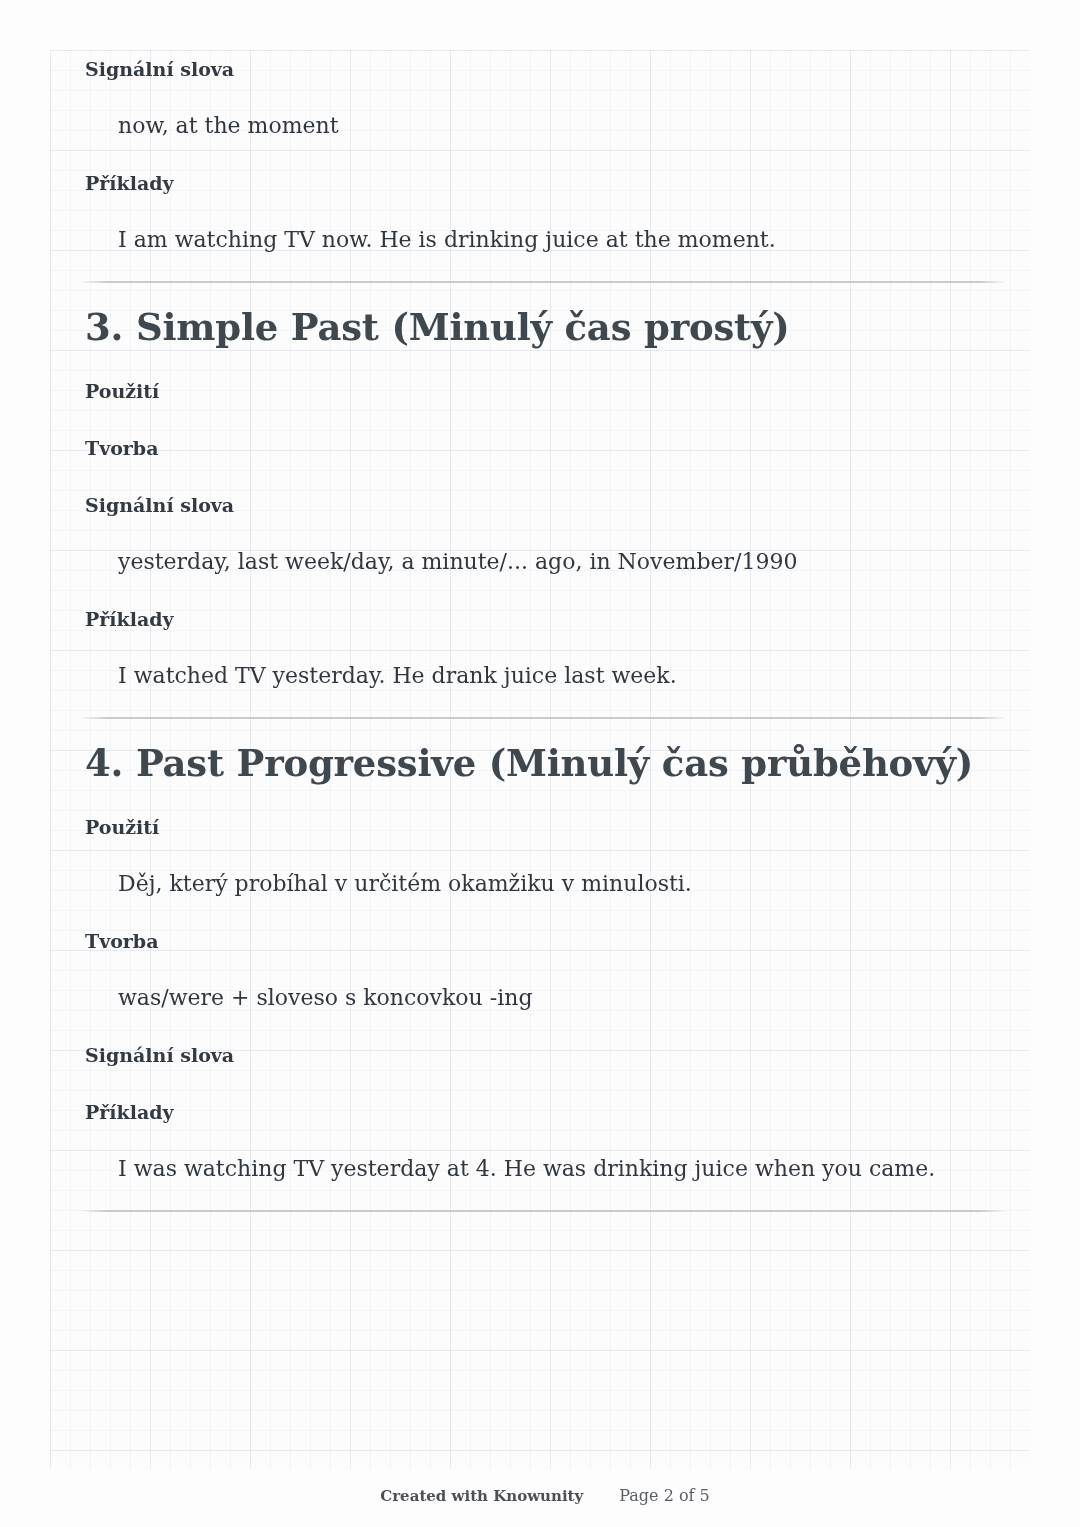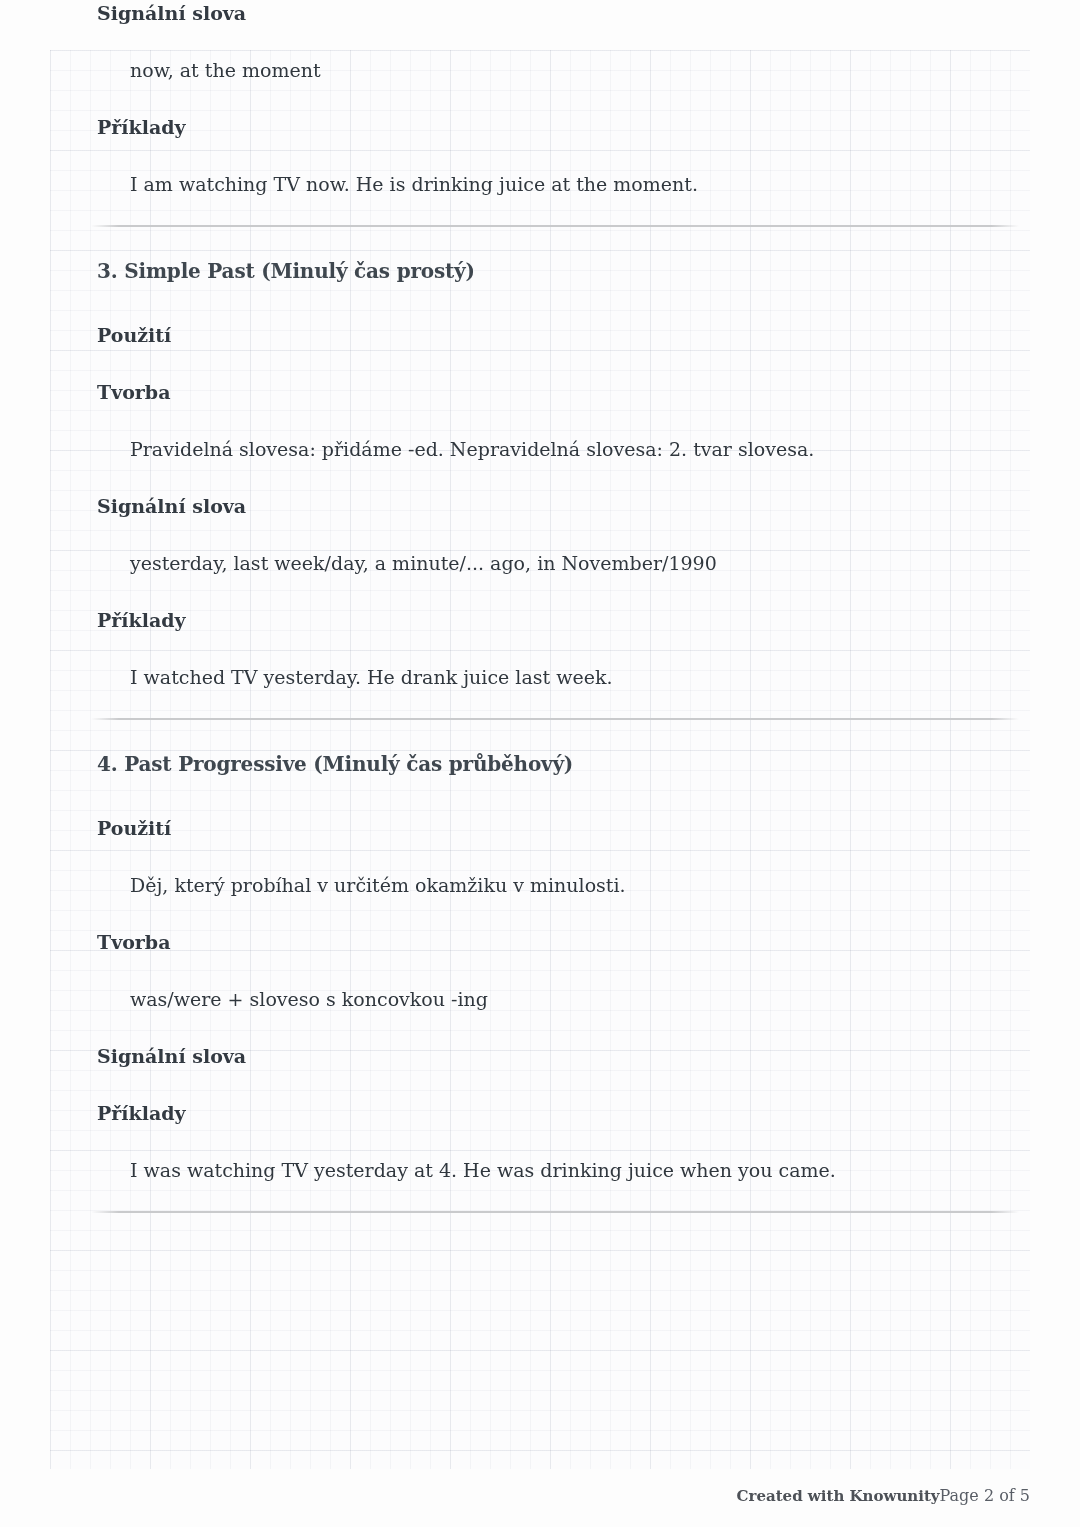--- a/index.html
+++ b/index.html
@@ -22,63 +22,65 @@
     background-image:
       linear-gradient(to right,  rgba(130,140,160,0.10) 1px, transparent 1px),
       linear-gradient(to bottom, rgba(130,140,160,0.10) 1px, transparent 1px),
       linear-gradient(to right,  rgba(130,140,160,0.07) 1px, transparent 1px),
       linear-gradient(to bottom, rgba(130,140,160,0.07) 1px, transparent 1px);
     background-size: 100px 100px, 100px 100px, 20px 20px, 20px 20px;
   }
 
   .content {
     position: absolute;
-    left: 74px; top: 0;
+    left: 62px; top: 0;
     width: 950px;
+    padding-top: 56px;
     color: #30373e;
   }
   .content > :first-child { margin-top: 0; }
 
   .sub {
     font-size: 19px;
     line-height: 26px;
     font-weight: bold;
     color: #333a42;
     margin: 31px 0 0 23px;
   }
   .para {
-    font-size: 19px;
+    font-size: 22px;
     line-height: 26px;
     margin: 31px 0 0 56px;
   }
   .divider {
     height: 2px;
     width: 928px;
     margin: 28px 0 0 17px;
     border: none;
     border-radius: 1px;
     background: linear-gradient(to right,
       rgba(201,202,204,0) 0%, #c9cacc 3%, #c9cacc 97%, rgba(201,202,204,0) 100%);
   }
   .section-title {
-    font-size: 20px;
+    font-size: 37px;
     line-height: 40px;
     font-weight: bold;
     letter-spacing: -0.2px;
     color: #3f474f;
     margin: 24px 0 0 23px;
   }
   .section-title + .sub { }
 
   .footer {
     position: absolute;
     left: 60px; right: 50px; top: 1486px;
     display: flex;
-    justify-content: flex-end;
+    justify-content: center;
     align-items: baseline;
+    gap: 36px;
   }
   .footer-brand {
     font-weight: bold;
     font-size: 15px;
     color: #4d5157;
   }
   .footer-page {
     font-size: 16px;
     color: #595e66;
   }
@@ -95,21 +97,20 @@
     <h3 class="sub">Signální slova</h3>
     <p class="para">now, at the moment</p>
     <h3 class="sub">Příklady</h3>
     <p class="para">I am watching TV now. He is drinking juice at the moment.</p>
 
     <div class="divider"></div>
 
     <h2 class="section-title">3. Simple Past (Minulý čas prostý)</h2>
     <h3 class="sub">Použití</h3>
     <h3 class="sub">Tvorba</h3>
-    <p class="para">Pravidelná slovesa: přidáme -ed. Nepravidelná slovesa: 2. tvar slovesa.</p>
     <h3 class="sub">Signální slova</h3>
     <p class="para">yesterday, last week/day, a minute/... ago, in November/1990</p>
     <h3 class="sub">Příklady</h3>
     <p class="para">I watched TV yesterday. He drank juice last week.</p>
 
     <div class="divider"></div>
 
     <h2 class="section-title">4. Past Progressive (Minulý čas průběhový)</h2>
     <h3 class="sub">Použití</h3>
     <p class="para">Děj, který probíhal v určitém okamžiku v minulosti.</p>

